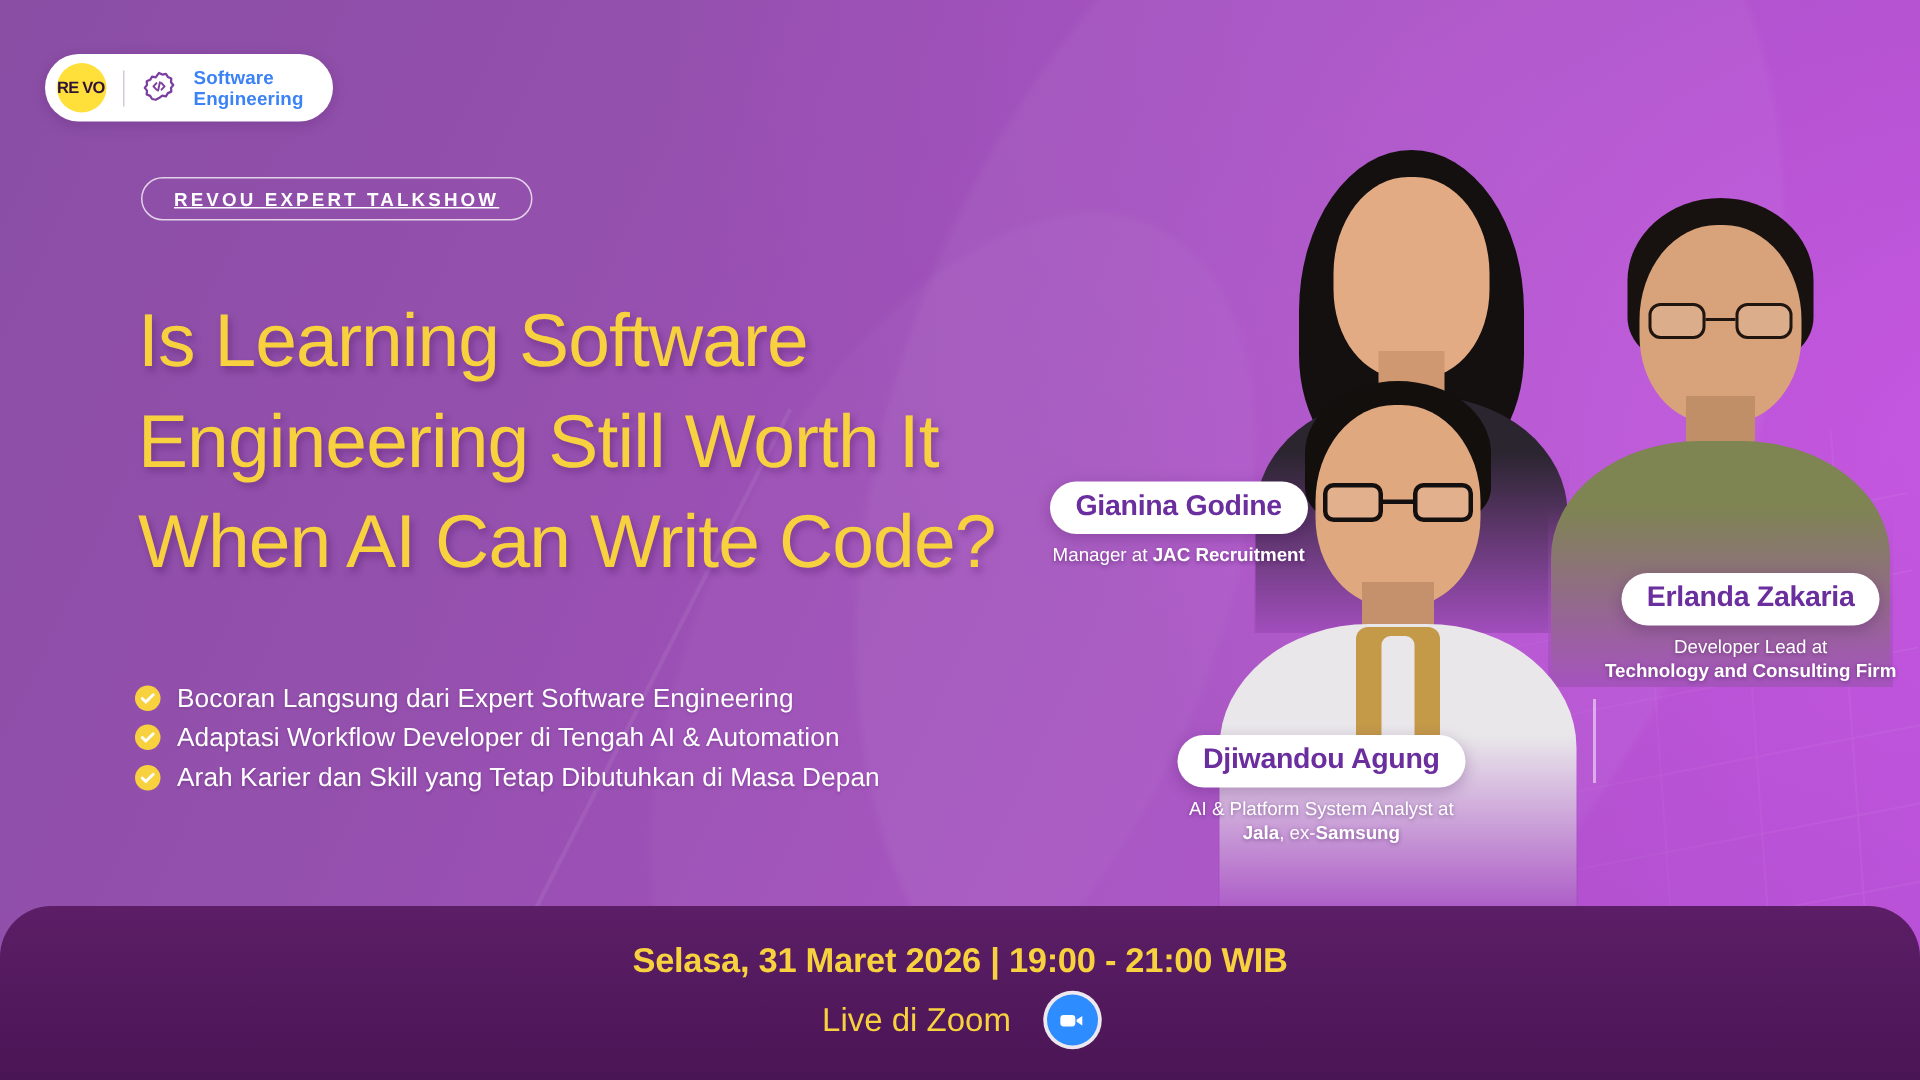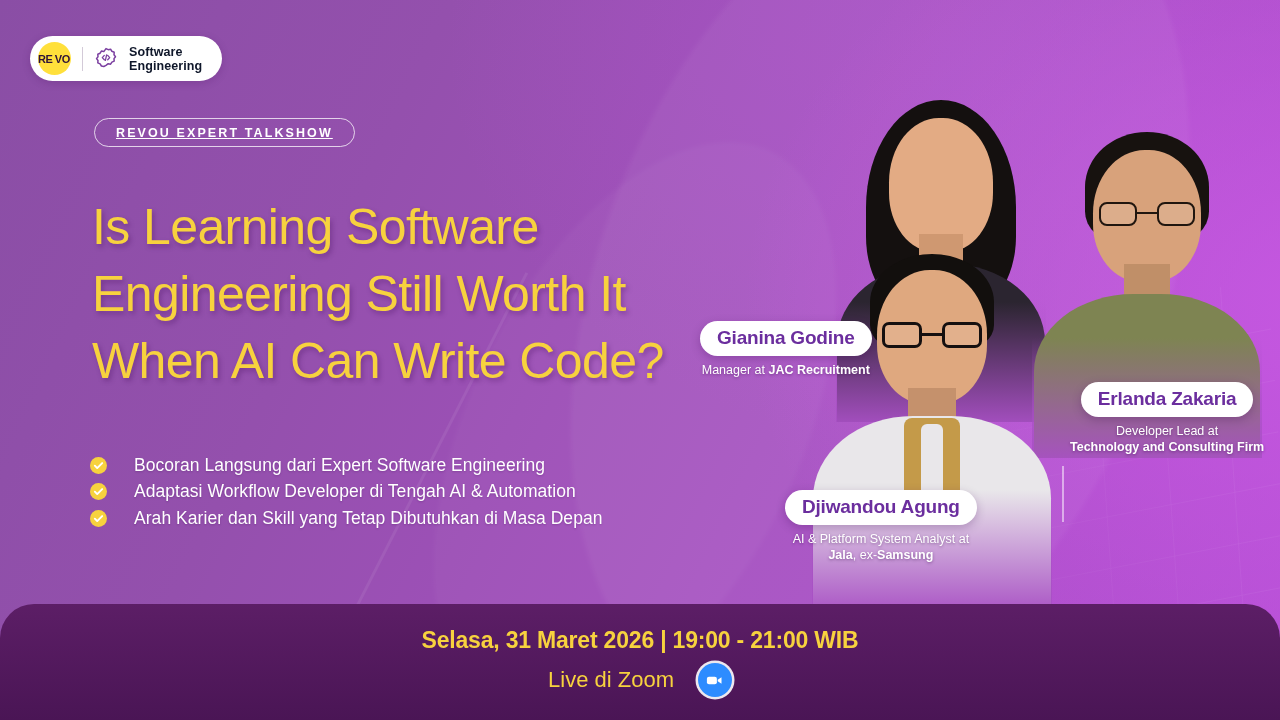--- a/index.html
+++ b/index.html
@@ -62,21 +62,21 @@
     display:flex;align-items:center;justify-content:flex-start;
     position:relative;flex:none;
   }
   .logo-mark .rv{
     font-size:11px;font-weight:700;color:#2e1338;letter-spacing:-.5px;
     line-height:8px;text-align:center;font-family:"Liberation Sans",sans-serif;
   }
   .logo-div{width:1px;height:24px;background:#d3cad8;flex:none;}
   .logo-badge{flex:none;display:flex;align-items:center;}
   .logo-text{
-    font-size:12.5px;line-height:14px;font-weight:700;color:#0f172a;
+    font-size:12.5px;line-height:14px;font-weight:700;color:#3b82f6;
     letter-spacing:.1px;white-space:pre-line;
   }
 
   
   .eyebrow{
     position:absolute;left:94px;top:118px;
     height:29px;padding:0 21px;
     border:1.6px solid rgba(255,255,255,.75);
     border-radius:16px;
     display:inline-flex;align-items:center;
@@ -86,21 +86,21 @@
   
   .headline{
     position:absolute;left:92px;top:160px;width:640px;
     color:#F7D23E;
     font-size:50px;line-height:67px;font-weight:400;letter-spacing:-.6px;
     text-shadow:2px 3px 5px rgba(70,14,92,.35);
   }
 
   
   .bullets{position:absolute;left:90px;top:452px;width:620px;}
-  .bullet{display:flex;align-items:center;gap:27px;height:26.5px;margin-bottom:0;}
+  .bullet{display:flex;align-items:center;gap:11px;height:26.5px;margin-bottom:0;}
   .chk{
     width:17px;height:17px;border-radius:50%;background:#F7D23E;flex:none;
     display:flex;align-items:center;justify-content:center;
   }
   .chk svg{display:block;}
   .bullet-text{
     color:#ffffff;font-size:17.5px;font-weight:400;letter-spacing:.05px;
     text-shadow:0 1px 2px rgba(60,12,80,.25);white-space:nowrap;
   }
 

